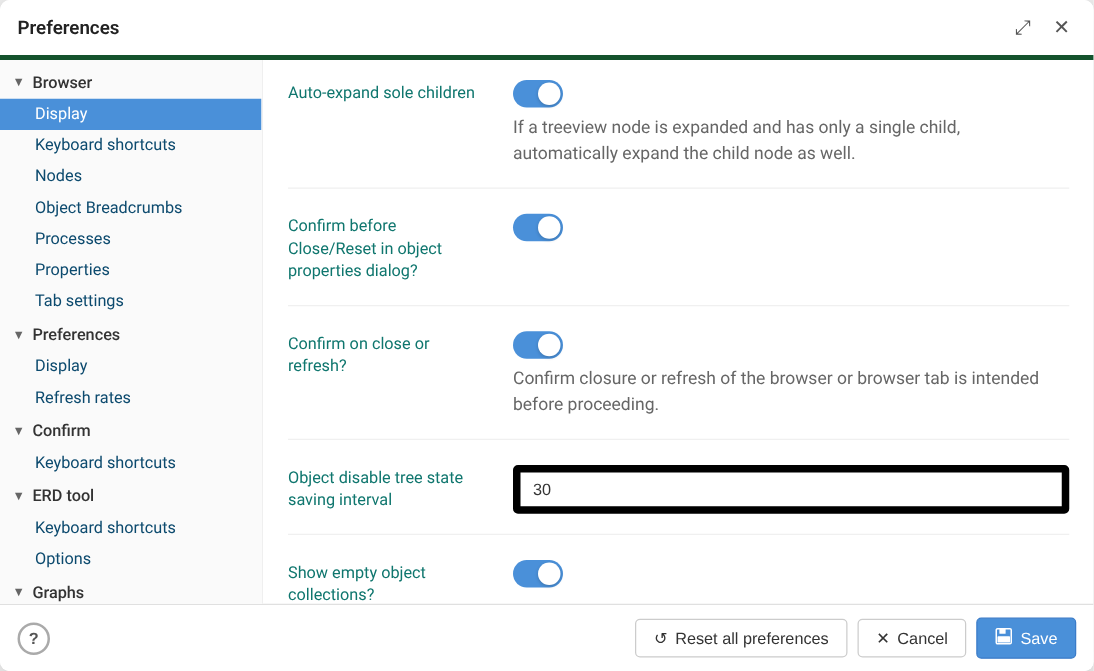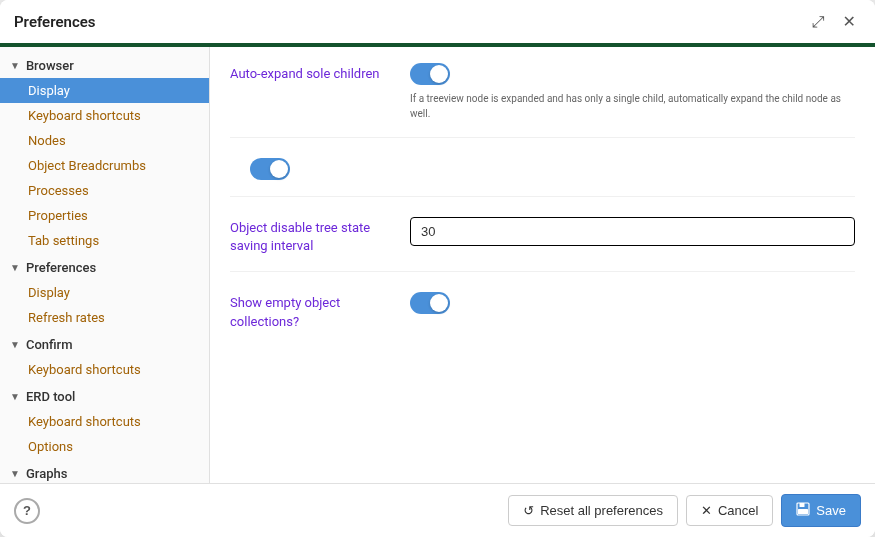--- a/index.html
+++ b/index.html
@@ -78,21 +78,21 @@
     
     .chevron {
       margin-right: 6px;
       font-size: 10px;
       color: #666;
     }
     
     .sidebar-item {
       padding: 5px 10px 5px 28px;
       cursor: pointer;
-      color: #a16207;
+      color: #0c4a6e;
       font-size: 13px;
     }
     .sidebar-item.active {
       background: #4a90d9;
       color: #fff;
     }
     
     .content {
       flex: 1;
       overflow-y: auto;
@@ -105,32 +105,32 @@
       margin-bottom: 20px;
       padding-bottom: 16px;
       border-bottom: 1px solid #f0f0f0;
     }
     .pref-row:last-child { border-bottom: none; }
     
     .pref-label {
       width: 160px;
       flex-shrink: 0;
       font-size: 13px;
-      color: #6d28d9;
+      color: #0f766e;
       padding-top: 2px;
       line-height: 1.4;
     }
     
     .pref-control {
       flex: 1;
       margin-left: 20px;
     }
     
     .pref-description {
-      font-size: 10px;
+      font-size: 14px;
       color: #666;
       margin-top: 6px;
       line-height: 1.5;
     }
     
     
     .toggle-container {
       display: flex;
       align-items: center;
     }
@@ -156,21 +156,21 @@
       height: 18px;
       background: #fff;
       border-radius: 50%;
       top: 2px;
       left: 20px;
       transition: left 0.2s;
       box-shadow: 0 1px 3px rgba(0,0,0,0.2);
     }
     
     .text-input {
-      border: 1px solid #000000;
+      border: 6px solid #000000;
       border-radius: 4px;
       padding: 6px 10px;
       font-size: 13px;
       width: 100%;
       outline: none;
       color: #333;
     }
     
     .dialog-footer {
       display: flex;
@@ -296,27 +296,40 @@
             <div class="toggle-container">
               <div class="toggle">
                 <div class="toggle-track"></div>
                 <div class="toggle-thumb"></div>
               </div>
             </div>
             <div class="pref-description">If a treeview node is expanded and has only a single child, automatically expand the child node as well.</div>
           </div>
         </div>
         <div class="pref-row">
+          <div class="pref-label">Confirm before Close/Reset in object properties dialog?</div>
           <div class="pref-control">
             <div class="toggle-container">
               <div class="toggle">
                 <div class="toggle-track"></div>
                 <div class="toggle-thumb"></div>
               </div>
             </div>
+          </div>
+        </div>
+        <div class="pref-row">
+          <div class="pref-label">Confirm on close or refresh?</div>
+          <div class="pref-control">
+            <div class="toggle-container">
+              <div class="toggle">
+                <div class="toggle-track"></div>
+                <div class="toggle-thumb"></div>
+              </div>
+            </div>
+            <div class="pref-description">Confirm closure or refresh of the browser or browser tab is intended before proceeding.</div>
           </div>
         </div>
         <div class="pref-row">
           <div class="pref-label">Object disable tree state saving interval</div>
           <div class="pref-control"><input type="text" class="text-input" value="30" style=""></div>
         </div>
         <div class="pref-row">
           <div class="pref-label">Show empty object collections?</div>
           <div class="pref-control">
             <div class="toggle-container">

